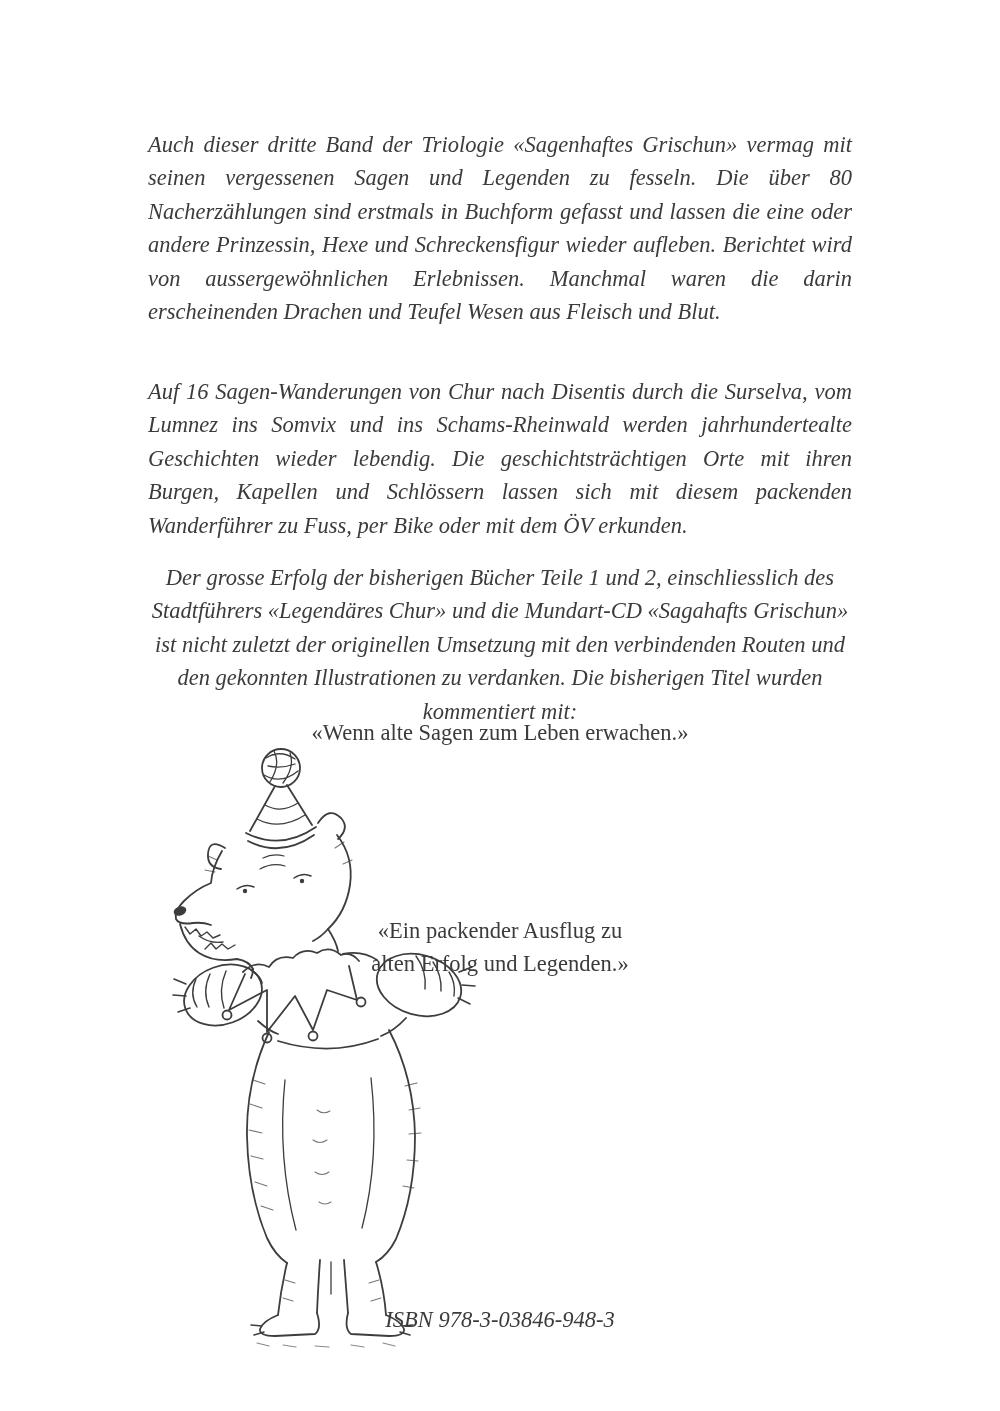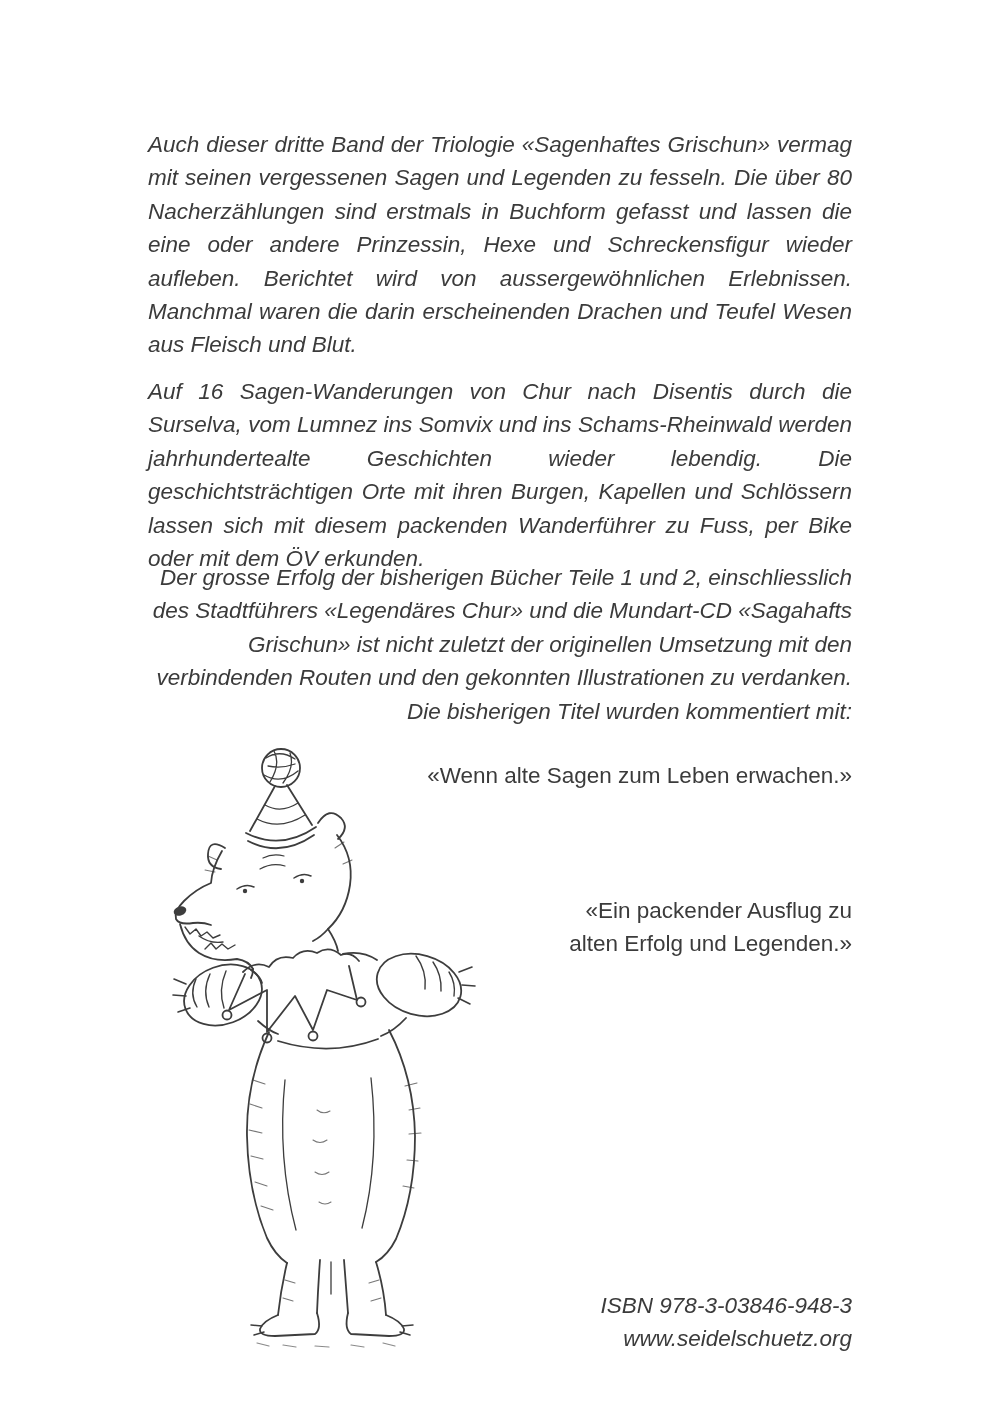--- a/index.html
+++ b/index.html
@@ -10,46 +10,47 @@
     overflow:hidden;
     font-family:"Liberation Sans","DejaVu Sans",sans-serif;
     color:#3b3b3b;
   }
   .block {
     position:absolute;
     left:148px; width:704px;
     font-size:22.5px;
     line-height:33.4px;
     margin:0;
+    font-family:Liberation Serif, serif;
   }
   .it { font-style:italic; }
   .justify { text-align:justify; }
-  .right { text-align:right; }
+  .right { text-align:center; }
   .quote-text { font-style:normal; }
   .quote-source { font-style:italic; }
-  .footer-line { font-style:italic; }
+  .footer-line { font-style:italic;margin-top:14px; }
   .bear-wrap { position:absolute; left:165px; top:738px; width:335px; height:620px; }
   .bear-svg { display:block; }
 </style>
 </head>
 <body>
 
 <div class="page">
 
   <p class="block it justify" style="top:128px;">Auch dieser dritte Band der Triologie «Sagenhaftes Grischun» vermag mit seinen vergessenen Sagen und Legenden zu fesseln. Die über 80 Nacherzählungen sind erstmals in Buchform gefasst und lassen die eine oder andere Prinzessin, Hexe und Schreckensfigur wieder aufleben. Berichtet wird von aussergewöhnlichen Erlebnissen. Manchmal waren die darin erscheinenden Drachen und Teufel Wesen aus Fleisch und Blut.</p>
 
   <p class="block it justify" style="top:375px;">Auf 16 Sagen-Wanderungen von Chur nach Disentis durch die Surselva, vom Lumnez ins Somvix und ins Schams-Rheinwald werden jahrhundertealte Geschichten wieder lebendig. Die geschichtsträchtigen Orte mit ihren Burgen, Kapellen und Schlössern lassen sich mit diesem packenden Wanderführer zu Fuss, per Bike oder mit dem ÖV erkunden.</p>
 
   <p class="block it right" style="top:561px;">Der grosse Erfolg der bisherigen Bücher Teile 1 und 2, einschliesslich des Stadtführers «Legendäres Chur» und die Mundart-CD «Sagahafts Grischun» ist nicht zuletzt der originellen Umsetzung mit den verbindenden Routen und den gekonnten Illustrationen zu verdanken. Die bisherigen Titel wurden kommentiert mit:</p>
 
-  <div class="block right" style="top:759px;">
+  <div class="block right" style="top:716px;">
     <div class="quote-text">«Wenn alte Sagen zum Leben erwachen.»</div>
   </div>
 
-  <div class="block right" style="top:894px;">
+  <div class="block right" style="top:914px;">
     <div class="quote-text">«Ein packender Ausflug zu</div>
     <div class="quote-text">alten Erfolg und Legenden.»</div>
   </div>
 
   <div class="bear-wrap">
     <svg class="bear-svg" viewBox="0 0 335 620" width="335" height="620">
       <g fill="none" stroke="#3d3d3d" stroke-width="1.8" stroke-linecap="round" stroke-linejoin="round">
 
         <circle cx="116" cy="30" r="19"></circle>
         <path d="M101,20 q14,-9 29,1 M99,37 q17,10 34,-4 M109,13 q7,13 -4,31 M125,15 q5,14 -7,30 M103,28 q13,3 27,-2" stroke-width="1.3"></path>
@@ -118,16 +119,15 @@
           <path d="M152,372 q6,5 13,1 M148,402 q7,5 14,0 M150,434 q7,5 14,0 M154,464 q6,4 12,0"></path>
           <path d="M120,542 l10,3 M118,560 l10,3 M214,542 l-10,3 M216,560 l-10,3"></path>
           <path d="M52,122 l-9,-4 M50,134 l-10,-2 M170,110 l9,-6 M178,126 l9,-4"></path>
         </g>
       </g>
     </svg>
   </div>
 
   <div class="block right" style="top:1289px;">
     <div class="footer-line">ISBN 978-3-03846-948-3</div>
-    <div class="footer-line">www.seidelschuetz.org</div>
   </div>
 
 </div>
 
 </body></html>

